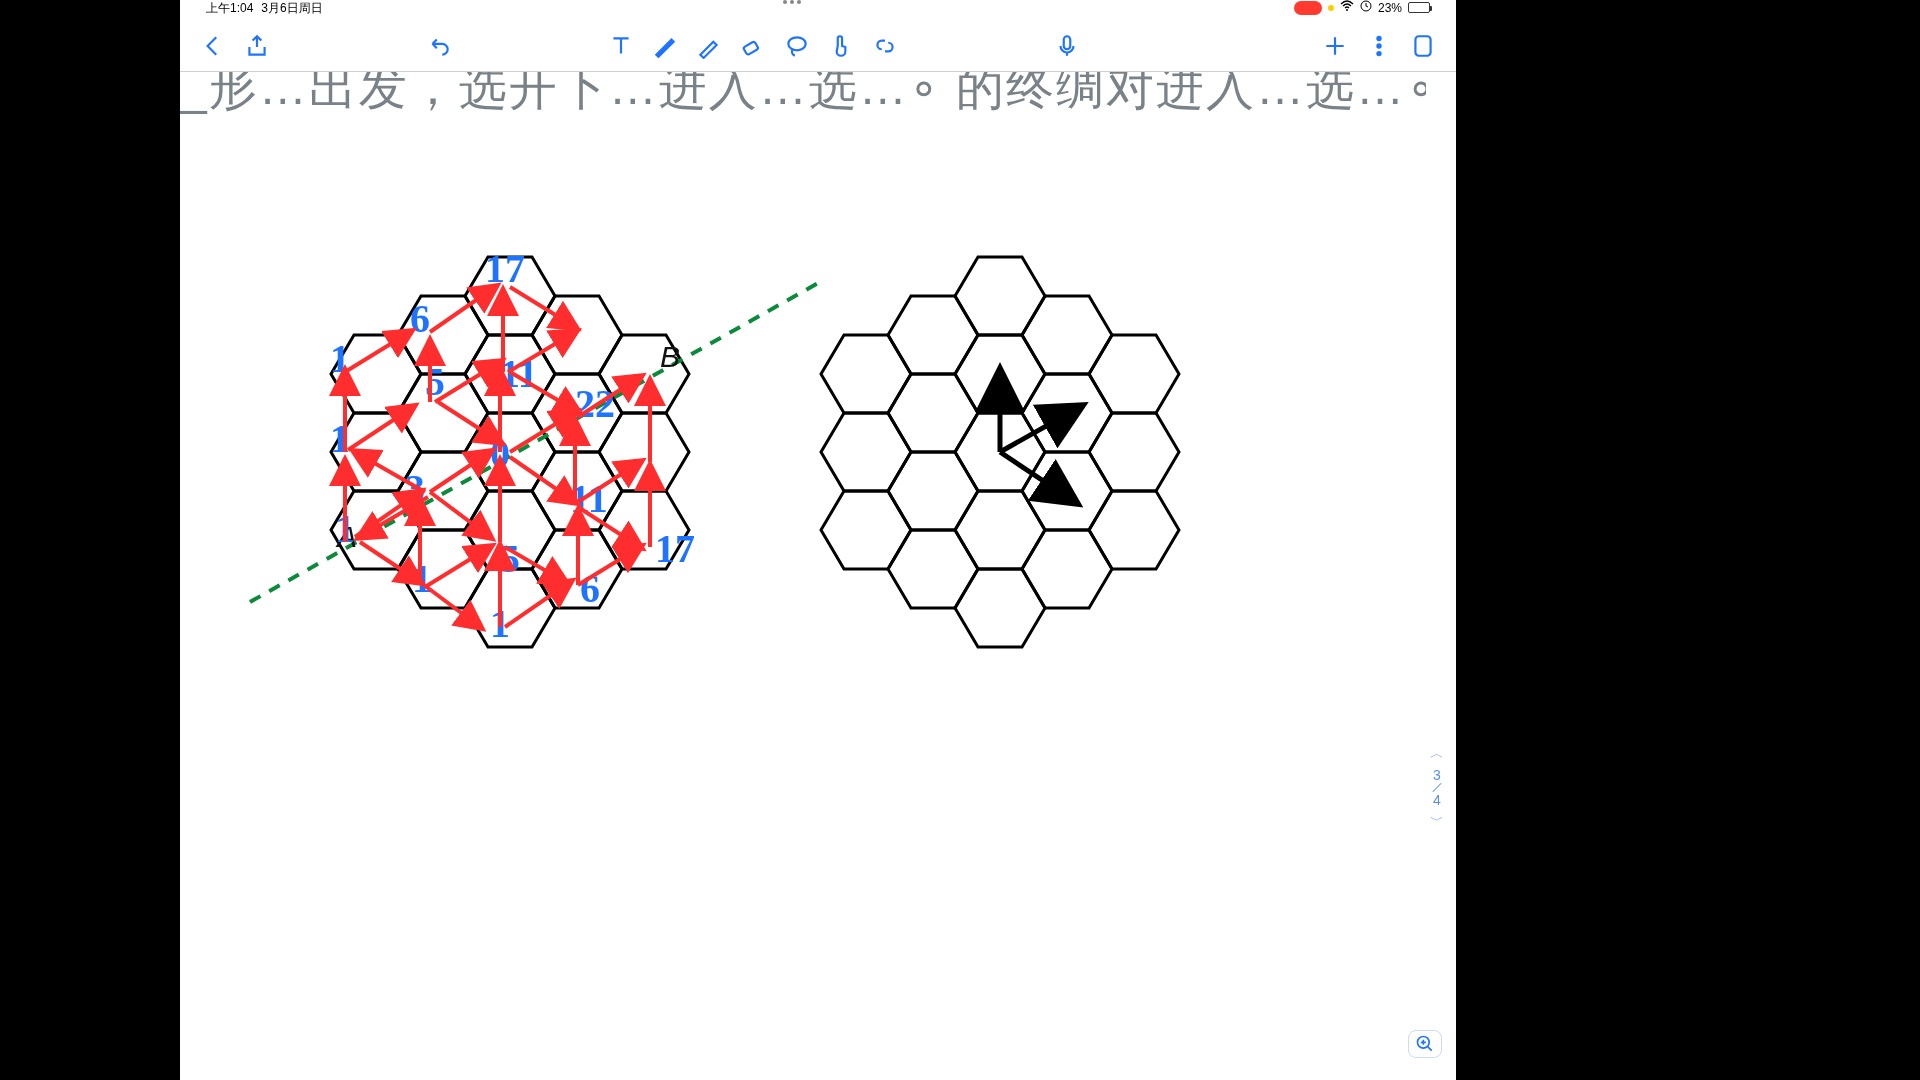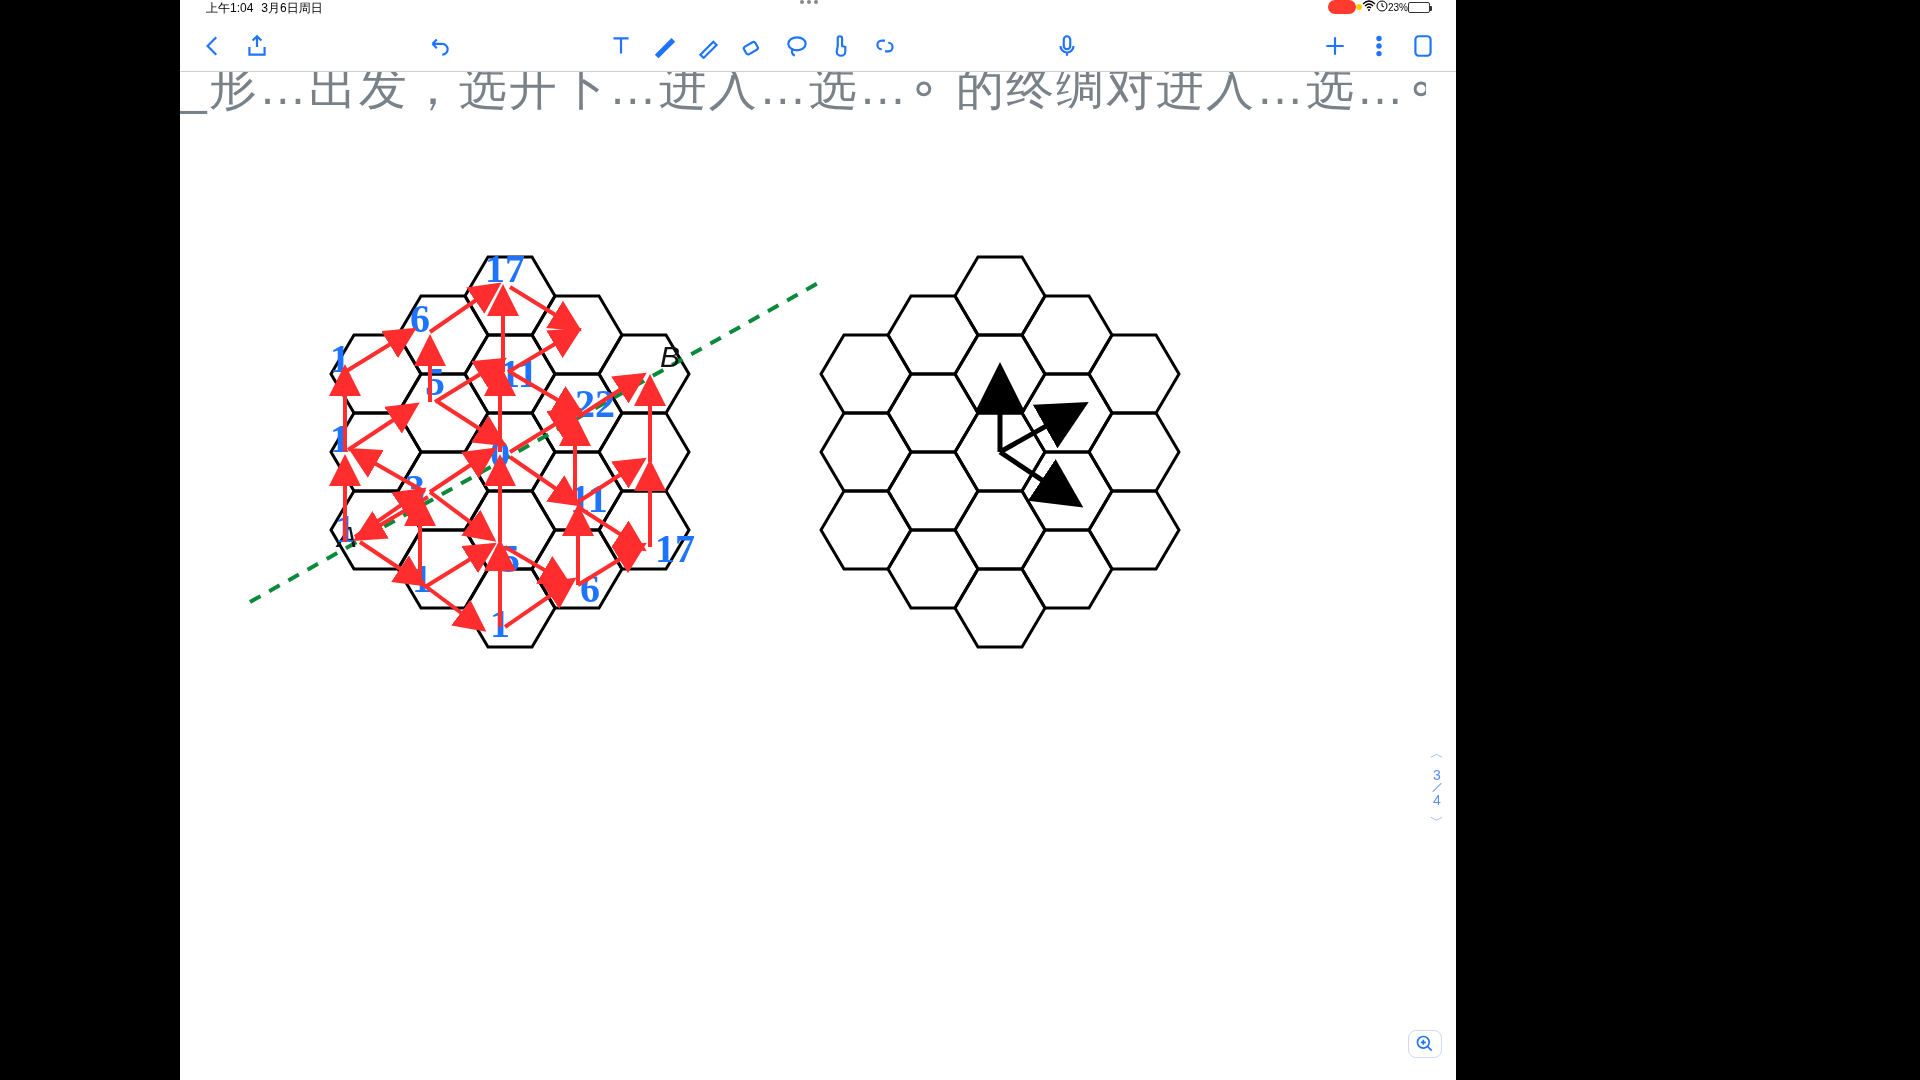--- a/index.html
+++ b/index.html
@@ -5,21 +5,21 @@
     * { margin: 0; padding: 0; box-sizing: border-box; }
     body { font-family: -apple-system, "Helvetica Neue", Arial, sans-serif; background: #000; width: 1920px; height: 1080px; }
 
     .device-frame { position: absolute; left: 180px; top: 0; width: 1276px; height: 1080px; background: #fff; }
 
     
     .status-bar { height: 20px; display: flex; align-items: flex-start; justify-content: space-between; padding: 0 26px; font-size: 12px; color: #000; }
     .status-left { display: flex; gap: 8px; }
     .status-center { display: flex; gap: 3px; }
     .status-center .dot { width: 4px; height: 4px; border-radius: 50%; background: #888; }
-    .status-right { display: flex; align-items: center; font-size: 10px; margin-left: 33px; }
+    .status-right { display: flex; align-items: center; gap: 6px; font-size: 12px; margin-left: 33px; }
     .pill { background: #ff3b30; width: 28px; height: 14px; border-radius: 7px; display:inline-block;}
     .yellow-dot{width:6px;height:6px;border-radius:50%;background:#ffcc00;}
     .battery { width: 22px; height: 11px; border: 1px solid #333; border-radius: 2px; position: relative; }
     .battery::after { content: ""; position: absolute; right: -3px; top: 3px; width: 2px; height: 5px; background: #333; border-radius: 0 1px 1px 0; }
     .battery .fill { height: 100%; background: #333; width: 23%; }
 
     
     .toolbar { height: 52px; border-bottom: 1px solid #d0d0d0; display: flex; align-items: center; padding: 0 20px; gap: 18px; }
     .toolbar .spacer-sm { width: 120px; }
     .toolbar .spacer-lg { flex: 1; }

